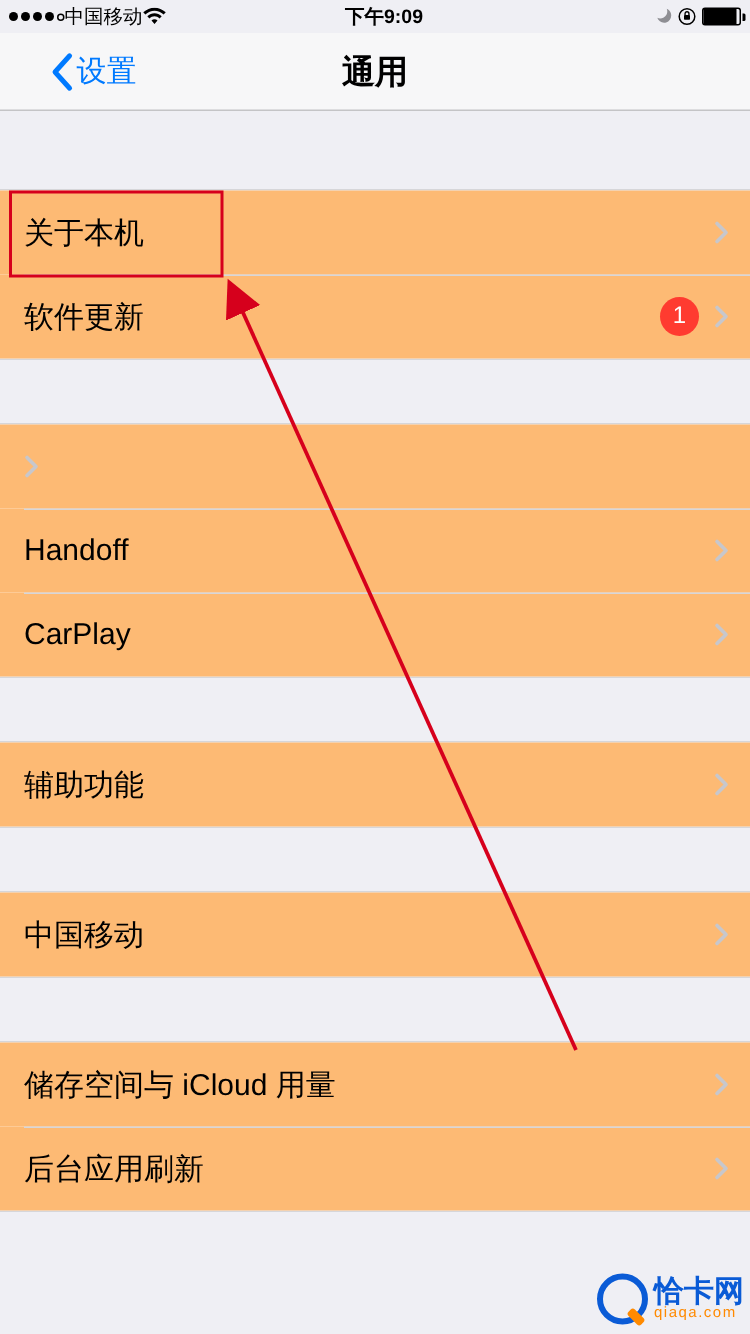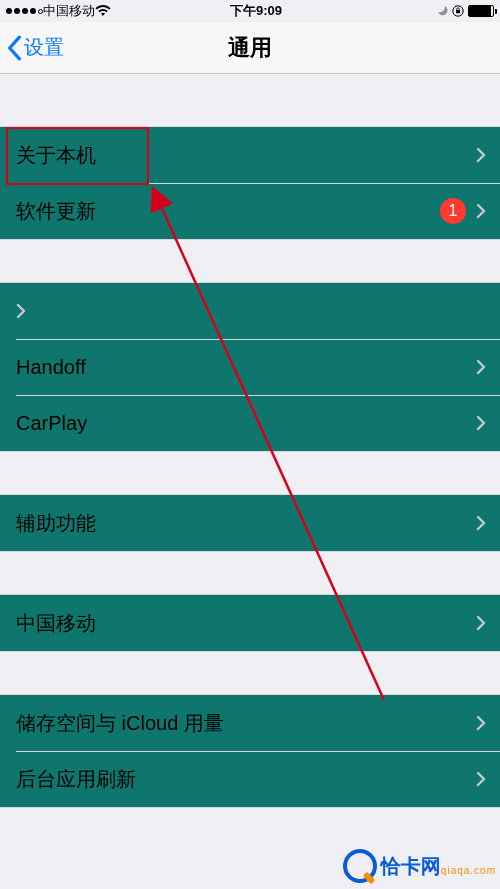--- a/index.html
+++ b/index.html
@@ -44,20 +44,21 @@
     position: relative;
     border-bottom: 1px solid #c4c4c6;
     background: #f7f7f8;
   }
   .nav .back {
     display: flex; align-items: center;
     color: #007aff;
     font-size: 20px;
     padding-left: 6px;
     gap: 2px;
+    margin-left: 27px;
   }
   .nav .title {
     position: absolute; left: 0; right: 0;
     text-align: center;
     font-size: 22px;
     font-weight: 700;
     color: #000;
     pointer-events: none;
   }
   .chev-back svg { display: block; }
@@ -66,21 +67,21 @@
   .group { margin-top: 46px; background: #fff; border-top: 1px solid #d6d6d9; border-bottom: 1px solid #d6d6d9; }
   .group + .group { margin-top: 42px; }
   .row {
     height: 56px;
     display: flex;
     align-items: center;
     padding: 0 14px 0 16px;
     position: relative;
     font-size: 20px;
     color: #000;
-    background: #0f766e;
+    background: #fdba74;
   }
   .row + .row::before {
     content: "";
     position: absolute;
     left: 16px; right: 0; top: 0;
     height: 1px;
     background: #d6d6d9;
   }
   .row .label { flex: 1; }
   .row .badge {
@@ -127,21 +128,21 @@
   }
   .watermark .q::after {
     content: "";
     position: absolute;
     right: -2px; bottom: -2px;
     width: 12px; height: 6px;
     background: #ff8a00;
     border-radius: 2px;
     transform: rotate(45deg);
   }
-  .watermark .txt { display: flex; line-height: 1; align-items: flex-end; }
+  .watermark .txt { display: flex; flex-direction: column; line-height: 1; }
   .watermark .cn { font-size: 20px; font-weight: 700; color: #0a5bd6; }
   .watermark .en { font-size: 10px; color: #ff8a00; letter-spacing: 1px; }
 </style>
 </head>
 <body>
 
 <div class="status-bar">
   <div class="sb-left">
     <div class="signal">
       <span class="dot"></span>

